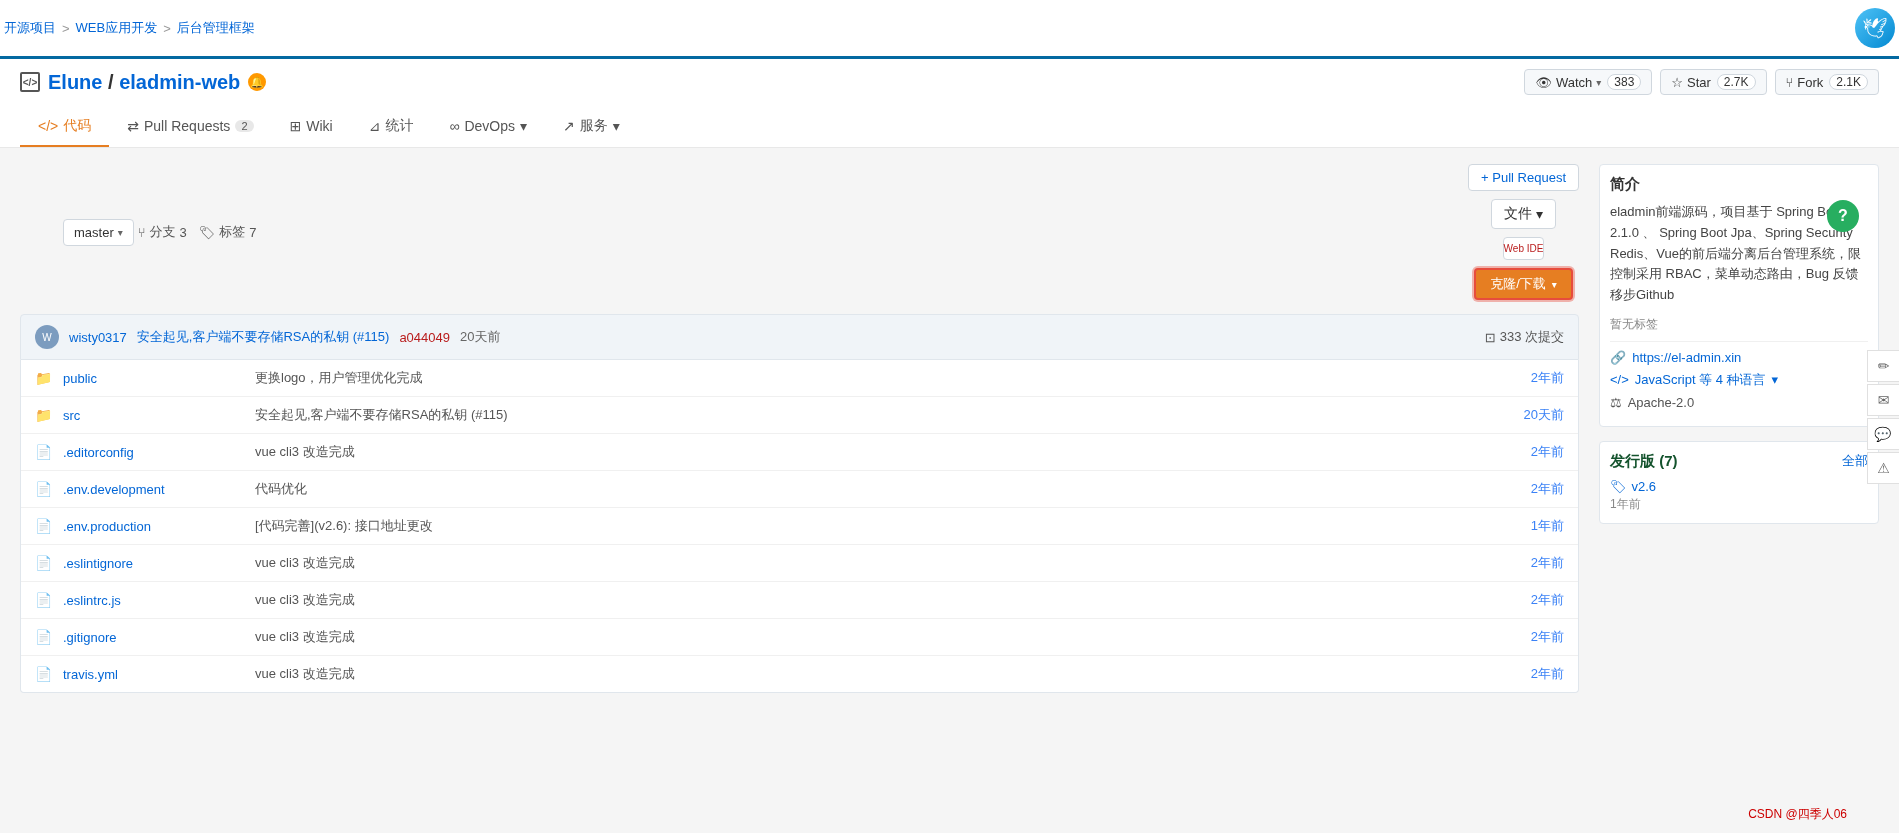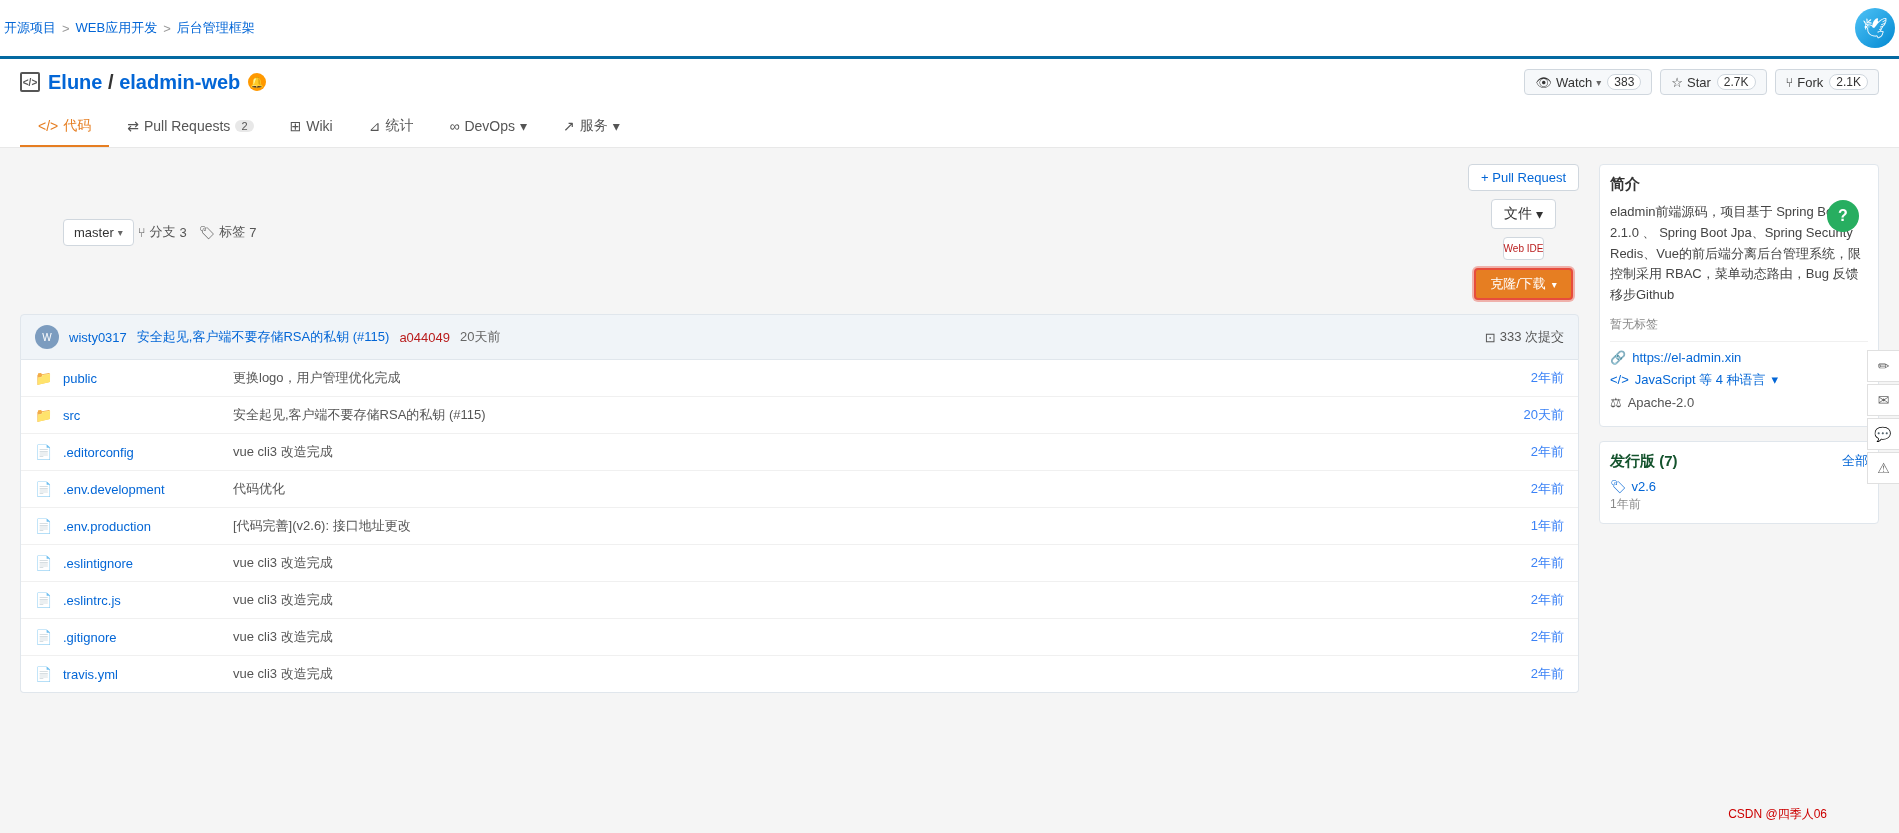--- a/index.html
+++ b/index.html
@@ -236,21 +236,21 @@
       display: flex;
       align-items: center;
       padding: 9px 14px;
       border-bottom: 1px solid #f0f0f0;
       font-size: 13px;
       gap: 10px;
     }
     .file-row:last-child { border-bottom: none; }
     .file-icon { color: #888; font-size: 14px; min-width: 18px; }
     .file-name { color: #0366d6; cursor: pointer; min-width: 160px; }
-    .file-message { color: #555; flex: 1; }
+    .file-message { color: #555; flex: 1; margin-left: 22px; }
     .file-time { color: #3b82f6; min-width: 80px; text-align: right; }
 
     
     .repo-sidebar {
       width: 280px;
       flex-shrink: 0;
     }
     .sidebar-section {
       background: #fff;
       border: 1px solid #e0e6ec;
@@ -332,21 +332,21 @@
       border-radius: 50%;
       display: flex; align-items: center; justify-content: center;
       color: #fff; font-size: 16px; font-weight: bold;
       cursor: pointer;
     }
 
     
     .watermark {
       position: fixed;
       bottom: 10px;
-      right: 72px;
+      right: 52px;
       font-size: 12px;
       color: #c00;
     }
 
     .divider { height: 1px; background: #f0f0f0; margin: 8px 0; }
   </style>
 </head>
 <body>
 
 <div class="top-breadcrumb">

